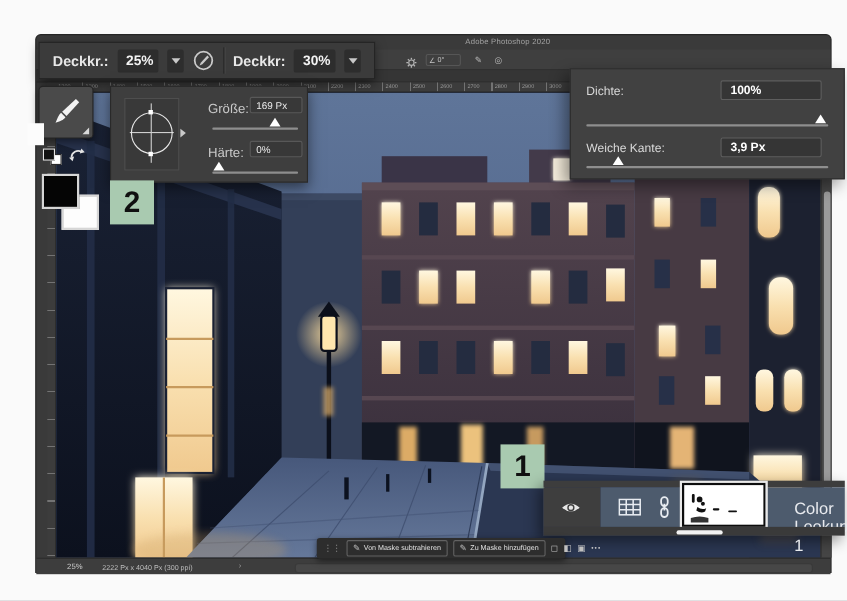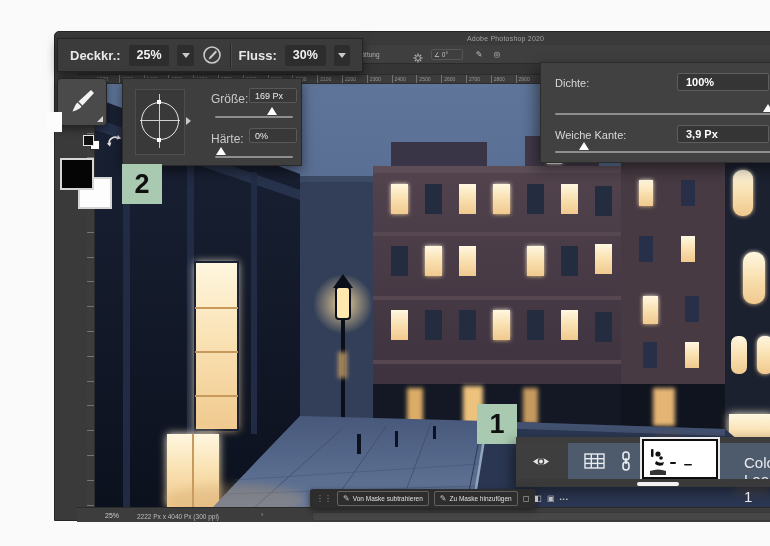--- a/index.html
+++ b/index.html
@@ -1,18 +1,18 @@
 <!DOCTYPE html>
 <html><head>
 <meta charset="utf-8">
 <style>
   html,body{margin:0;padding:0;background:#fafafa;width:770px;height:546px;overflow:hidden;
     font-family:"Liberation Sans",sans-serif;-webkit-font-smoothing:antialiased;}
   .page{position:relative;width:770px;height:546px;background:#fafafa;}
-  .abs{position:absolute;margin-left:22px;}
+  .abs{position:absolute;}
 
   
   .ps-window{left:32px;top:31px;width:724px;height:490px;background:#3a3a3a;
     border:1px solid #262626;border-radius:5px 5px 0 0;box-sizing:border-box;}
   .titlebar{left:0;top:0;width:100%;height:13px;}
   .title-text{position:absolute;left:390px;top:3px;font-size:7px;color:#a2a2a2;letter-spacing:.2px;}
   .optionsbar{left:0;top:13px;width:100%;height:19px;background:#3f3f3f;border-bottom:1px solid #2b2b2b;box-sizing:border-box;}
   .ob-smoothing{position:absolute;left:278px;top:6px;font-size:6.5px;color:#b3b3b3;}
   .ob-gear{position:absolute;left:336px;top:4px;width:10px;height:10px;}
   .ob-angle{position:absolute;left:354px;top:4px;width:32px;height:11px;border:1px solid #565656;border-radius:2px;
@@ -364,21 +364,21 @@
     <span class="opt-chev">
         <span class="tri-down"></span>
       </span>
     <span style="display:flex;">
       <svg width="20" height="20" viewBox="0 0 20 20">
           <circle cx="10" cy="10" r="8" fill="none" stroke="#c9c9c9" stroke-width="1.6"></circle>
           <path d="M13.5,5.5 L15,7 L9,13.5 L6.5,14.5 L7.5,12 Z" fill="#c9c9c9"></path>
         </svg>
     </span>
     <span class="opt-divider"></span>
-    <span class="opt-label">Fluss:</span>
+    <span class="opt-label">Deckkr:</span>
     <span class="opt-field">30%</span>
     <span class="opt-chev">
         <span class="tri-down"></span>
       </span>
   </div>
 
   <div class="abs tool-overlay">
     <span style="display:flex;">
       <svg width="30" height="30" viewBox="0 0 30 30">
           <path d="M24,3 L27,6 L15.5,18.5 L11.5,14.5 Z" fill="#f2f2f2"></path>

